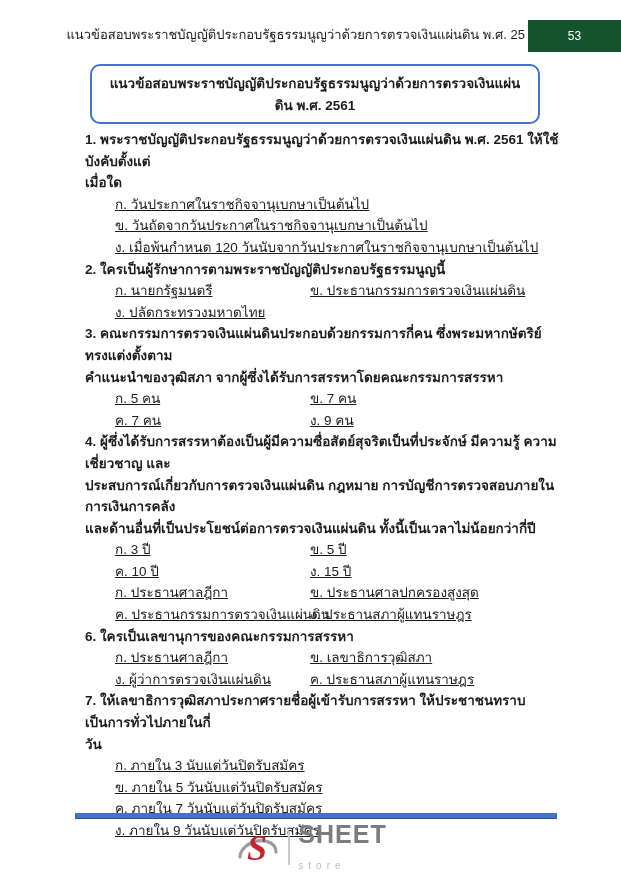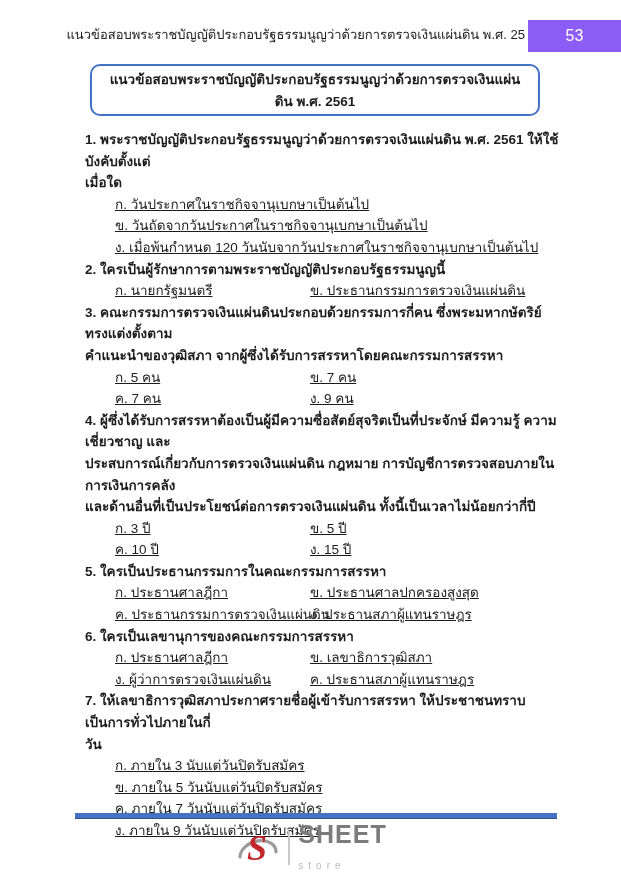--- a/index.html
+++ b/index.html
@@ -8,26 +8,26 @@
     margin:0 auto;overflow:hidden;
     font-family:"Liberation Sans","DejaVu Sans",sans-serif;color:#1c1c1c;
   }
   
   .running-head{
     position:absolute;top:24px;left:0;right:96px;
     text-align:right;font-size:13px;white-space:nowrap;overflow:hidden;
   }
   .page-num-box{
     position:absolute;top:20px;right:0;width:93px;height:32px;
-    background:#8b5cf6;color:#fff;display:flex;align-items:center;justify-content:center;
-    font-size:16px;
+    background:#14532d;color:#fff;display:flex;align-items:center;justify-content:center;
+    font-size:12px;
   }
   
   .title-box{
-    position:absolute;top:64px;left:90px;width:450px;height:52px;
+    position:absolute;top:64px;left:90px;width:450px;height:60px;
     border:2.5px solid #4472C4;border-radius:10px;box-sizing:border-box;
     display:flex;align-items:center;justify-content:center;
     font-weight:bold;font-size:13.5px;text-align:center;padding:0 14px;
   }
   
   .content{
     position:absolute;top:129px;left:85px;width:478px;
     font-size:13.5px;line-height:21.6px;
   }
   .q-text{font-weight:bold;white-space:pre-line;}
@@ -74,20 +74,21 @@
           <div class="opt">ก. วันประกาศในราชกิจจานุเบกษาเป็นต้นไป</div>
           <div class="opt">ข. วันถัดจากวันประกาศในราชกิจจานุเบกษาเป็นต้นไป</div>
           <div class="opt">ง. เมื่อพ้นกำหนด 120 วันนับจากวันประกาศในราชกิจจานุเบกษาเป็นต้นไป</div>
         </div>
       </div>
       <div class="question">
         <div class="q-text">2. ใครเป็นผู้รักษาการตามพระราชบัญญัติประกอบรัฐธรรมนูญนี้</div>
         <div class="opts opts-grid">
           <div class="opt">ก. นายกรัฐมนตรี</div>
           <div class="opt">ข. ประธานกรรมการตรวจเงินแผ่นดิน</div>
+          <div class="opt">ง. ปลัดกระทรวงมหาดไทย</div>
         </div>
       </div>
       <div class="question">
         <div class="q-text">3. คณะกรรมการตรวจเงินแผ่นดินประกอบด้วยกรรมการกี่คน ซึ่งพระมหากษัตริย์ทรงแต่งตั้งตาม
 คำแนะนำของวุฒิสภา จากผู้ซึ่งได้รับการสรรหาโดยคณะกรรมการสรรหา</div>
         <div class="opts opts-grid">
           <div class="opt">ก. 5 คน</div>
           <div class="opt">ข. 7 คน</div>
           <div class="opt">ค. 7 คน</div>
           <div class="opt">ง. 9 คน</div>
@@ -98,21 +99,20 @@
 ประสบการณ์เกี่ยวกับการตรวจเงินแผ่นดิน กฎหมาย การบัญชีการตรวจสอบภายใน การเงินการคลัง
 และด้านอื่นที่เป็นประโยชน์ต่อการตรวจเงินแผ่นดิน ทั้งนี้เป็นเวลาไม่น้อยกว่ากี่ปี</div>
         <div class="opts opts-grid">
           <div class="opt">ก. 3 ปี</div>
           <div class="opt">ข. 5 ปี</div>
           <div class="opt">ค. 10 ปี</div>
           <div class="opt">ง. 15 ปี</div>
         </div>
       </div>
       <div class="question">
-        <div class="q-text">5. ใครเป็นประธานกรรมการในคณะกรรมการสรรหา</div>
         <div class="opts opts-grid">
           <div class="opt">ก. ประธานศาลฎีกา</div>
           <div class="opt">ข. ประธานศาลปกครองสูงสุด</div>
           <div class="opt">ค. ประธานกรรมการตรวจเงินแผ่นดิน</div>
           <div class="opt">ง. ประธานสภาผู้แทนราษฎร</div>
         </div>
       </div>
       <div class="question">
         <div class="q-text">6. ใครเป็นเลขานุการของคณะกรรมการสรรหา</div>
         <div class="opts opts-grid">

